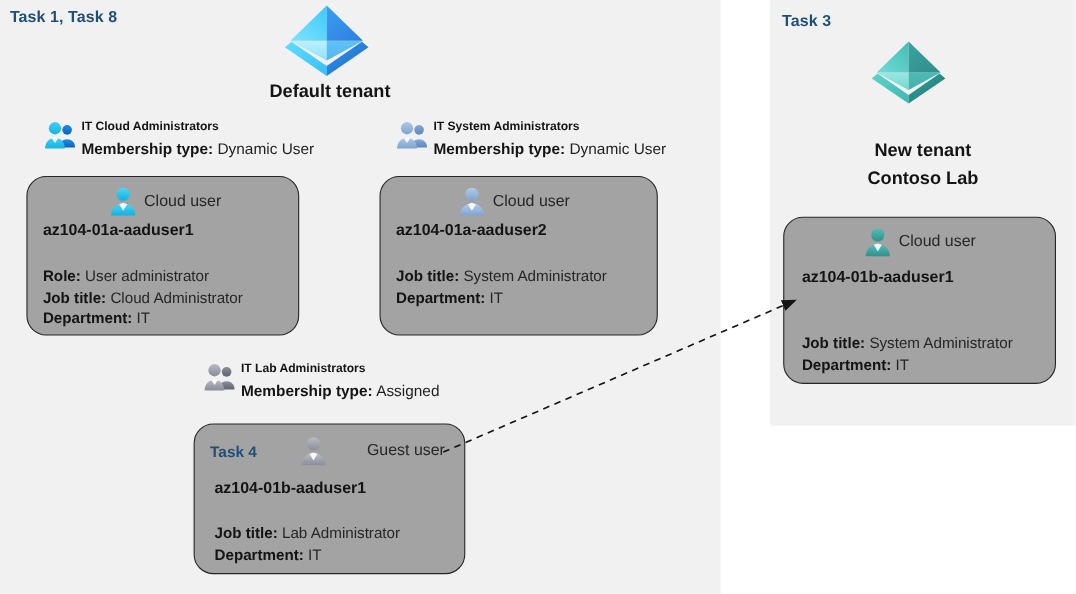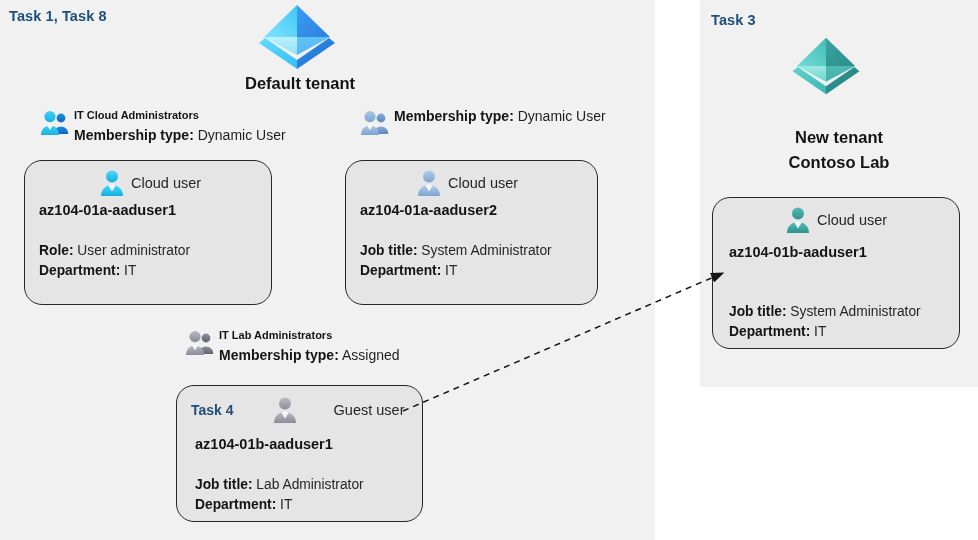--- a/index.html
+++ b/index.html
@@ -31,21 +31,21 @@
   .group .g-icon{position:absolute;left:0;top:4px;}
   .group .g-text{position:absolute;left:34px;top:0;white-space:nowrap;}
   .g-name{font-weight:bold;font-size:11px;color:#141414;line-height:19px;}
   .g-member{font-size:14px;color:#141414;line-height:20px;}
   .g-member b{font-weight:bold;}
   .g-member .val{font-weight:normal;color:#1f1f1f;}
 
   
   .card{
     position:absolute;border:1.4px solid #262626;border-radius:18px;
-    background:#e5e5e5;box-sizing:border-box;
+    background:#a3a3a3;box-sizing:border-box;
   }
   .card-head{
     position:absolute;display:flex;align-items:center;gap:6px;
     white-space:nowrap;
   }
   .card-head .task-inline{
     font-weight:bold;font-size:14px;color:#1f4e79;margin-right:2px;
   }
   .card-head .utype{font-size:14.5px;color:#262626;}
   .card-upn{
@@ -193,20 +193,21 @@
         </linearGradient>
       </defs>
       <circle cx="21" cy="8" r="4.4" fill="url(#gs2)"></circle>
       <path d="M13.8 24 c0-4.6 3.2-7.4 7.2-7.4 s7.2 2.8 7.2 7.4 z" fill="url(#gs2)"></path>
       <circle cx="10" cy="6.6" r="5.6" fill="url(#gs1)"></circle>
       <path d="M1 25 c0-6 4-9.6 9-9.6 s9 3.6 9 9.6 z" fill="url(#gs1)"></path>
       <path d="M7.2 15.8 L10 20 L12.8 15.8 L10 14.8 Z" fill="#ffffff" opacity=".92"></path>
     </svg>
   </span>
   <span class="g-text">
+    <div class="g-name">IT System Administrators</div>
     <div class="g-member">
       <b>Membership type:</b>
       <span class="val">Dynamic User</span>
     </div>
   </span>
 </div>
 
 <div class="group" style="left:185px;top:326px;">
   <span class="g-icon">
     <svg width="30" height="26" viewBox="0 0 30 26">
@@ -251,20 +252,24 @@
         <path d="M9.3 16.6 L13 22.6 L16.7 16.6 L13 15.4 Z" fill="#ffffff" opacity=".9"></path>
       </svg>
     </span>
     <span class="utype">Cloud user</span>
   </div>
   <div class="card-upn" style="left:14px;top:41px;">az104-01a-aaduser1</div>
   <div class="card-attrs" style="left:14px;top:80px;">
     <div>
       <span class="k">Role:</span>
       <span class="v">User administrator</span>
+    </div>
+    <div>
+      <span class="k">Job title:</span>
+      <span class="v">Cloud Administrator</span>
     </div>
     <div>
       <span class="k">Department:</span>
       <span class="v">IT</span>
     </div>
   </div>
 </div>
 
 <div class="card" style="left:345px;top:160px;width:253px;height:145px;">
   <div class="card-head" style="left:70px;top:8px;">

